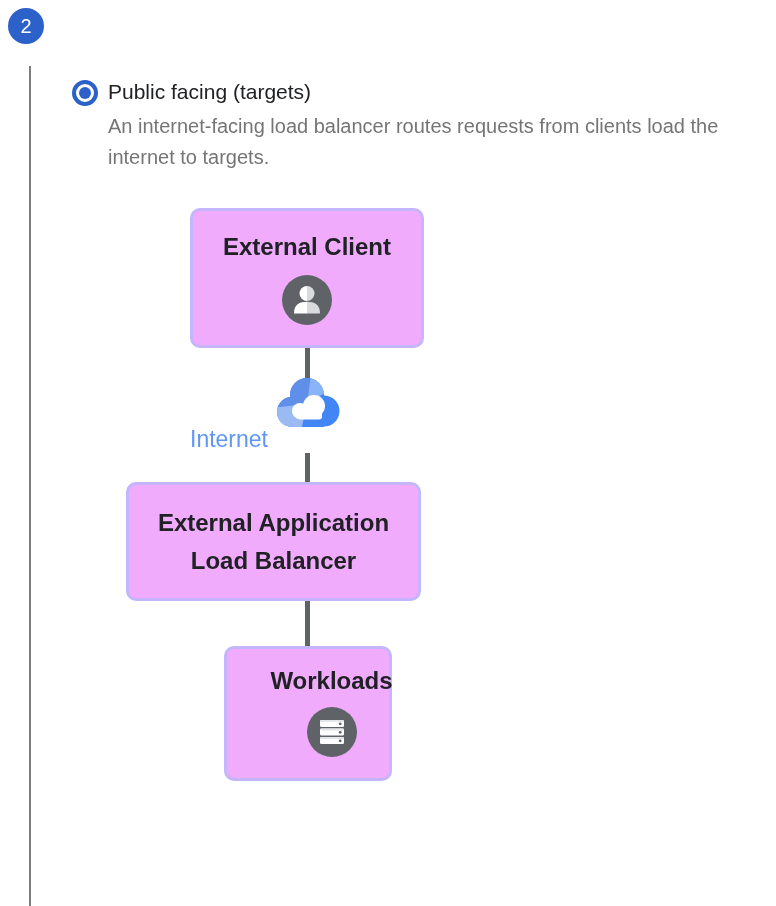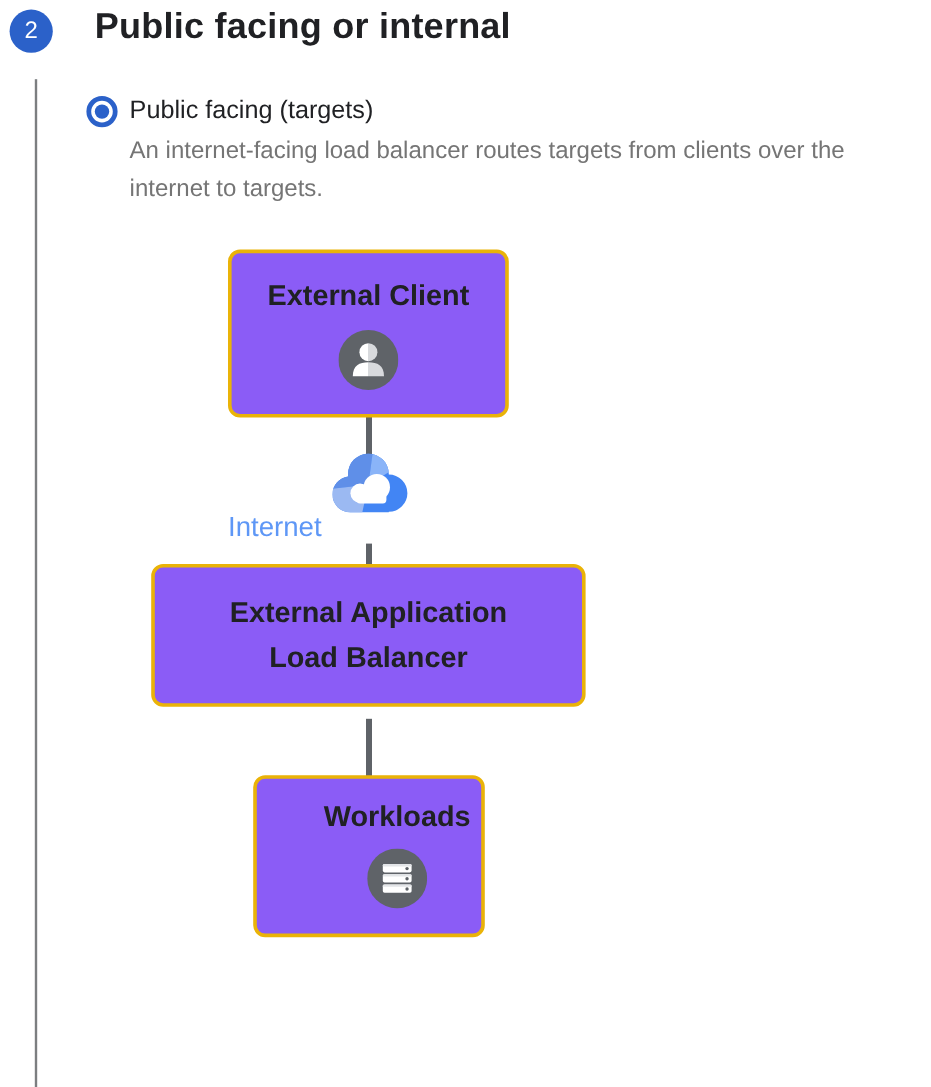--- a/index.html
+++ b/index.html
@@ -25,29 +25,29 @@
   .radio-dot{width:12px;height:12px;border-radius:50%;background:#2b61c9;}
   .option-label{
     position:absolute;left:108px;top:80px;font-size:21px;color:#202124;
     white-space:nowrap;cursor:pointer;
   }
   .option-desc{
     position:absolute;left:108px;top:111px;width:650px;font-size:20px;
     line-height:31px;color:#757575;
   }
   .node{
-    position:absolute;background:#8b5cf6;border:3px solid #eab308;border-radius:10px;
+    position:absolute;background:#f0abfc;border:3px solid #c4b5fd;border-radius:10px;
     box-sizing:border-box;display:flex;flex-direction:column;align-items:center;
   }
   .node-title{font-size:24px;font-weight:700;color:#202124;text-align:center;}
   .node-client{left:190px;top:208px;width:234px;height:140px;padding-top:22px;}
   .node-client .node-title{margin-bottom:14px;}
-  .node-lb{left:126px;top:470px;width:362px;height:119px;justify-content:center;}
+  .node-lb{left:126px;top:482px;width:295px;height:119px;justify-content:center;}
   .node-lb .node-title{width:280px;line-height:38px;}
-  .node-workloads{left:211px;top:646px;width:193px;height:135px;padding-top:18px;padding-left:47px;}
+  .node-workloads{left:224px;top:646px;width:168px;height:135px;padding-top:18px;padding-left:47px;}
   .node-workloads .node-title{margin-bottom:12px;}
   .connector{position:absolute;left:305px;width:5px;background:#5f6368;}
   .conn-a{top:346px;height:40px;}
   .conn-b{top:453px;height:30px;}
   .conn-c{top:599px;height:48px;}
   .cloud-icon{position:absolute;left:271px;top:374px;}
   .internet-label{
     position:absolute;left:190px;top:426px;width:234px;text-align:left;
     font-size:23px;color:#5e97f6;
   }
@@ -62,27 +62,26 @@
 </head>
 <body>
 
 <div class="page">
 
   <div class="rail"></div>
 
   <div class="step-badge">
     <span>2</span>
   </div>
-  <div class="step-title">Public facing or internal</div>
 
   <div class="radio" role="radio" aria-checked="true">
     <div class="radio-dot"></div>
   </div>
   <div class="option-label">Public facing (targets)</div>
-  <div class="option-desc">An internet-facing load balancer routes targets from clients over the internet to targets.</div>
+  <div class="option-desc">An internet-facing load balancer routes requests from clients load the internet to targets.</div>
 
   <div class="connector conn-a"></div>
   <div class="connector conn-b"></div>
   <div class="connector conn-c"></div>
 
   <div class="node node-client">
     <div class="node-title">External Client</div>
     <span>
       <svg width="50" height="50" viewBox="0 0 50 50">
         <defs>

